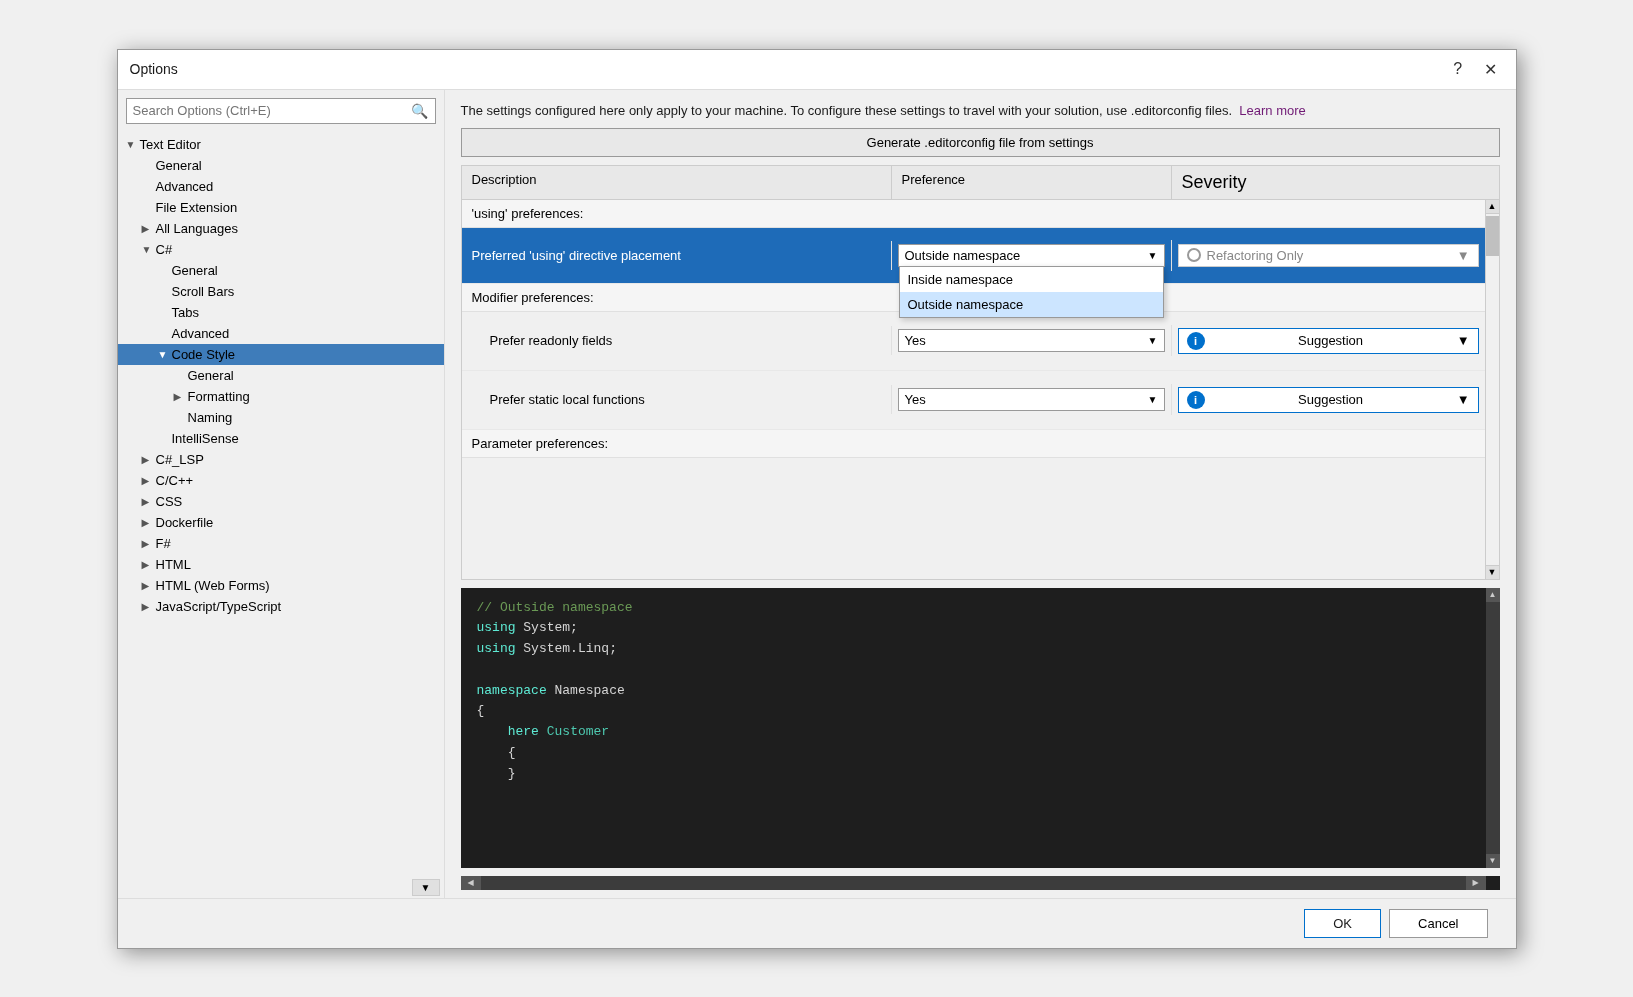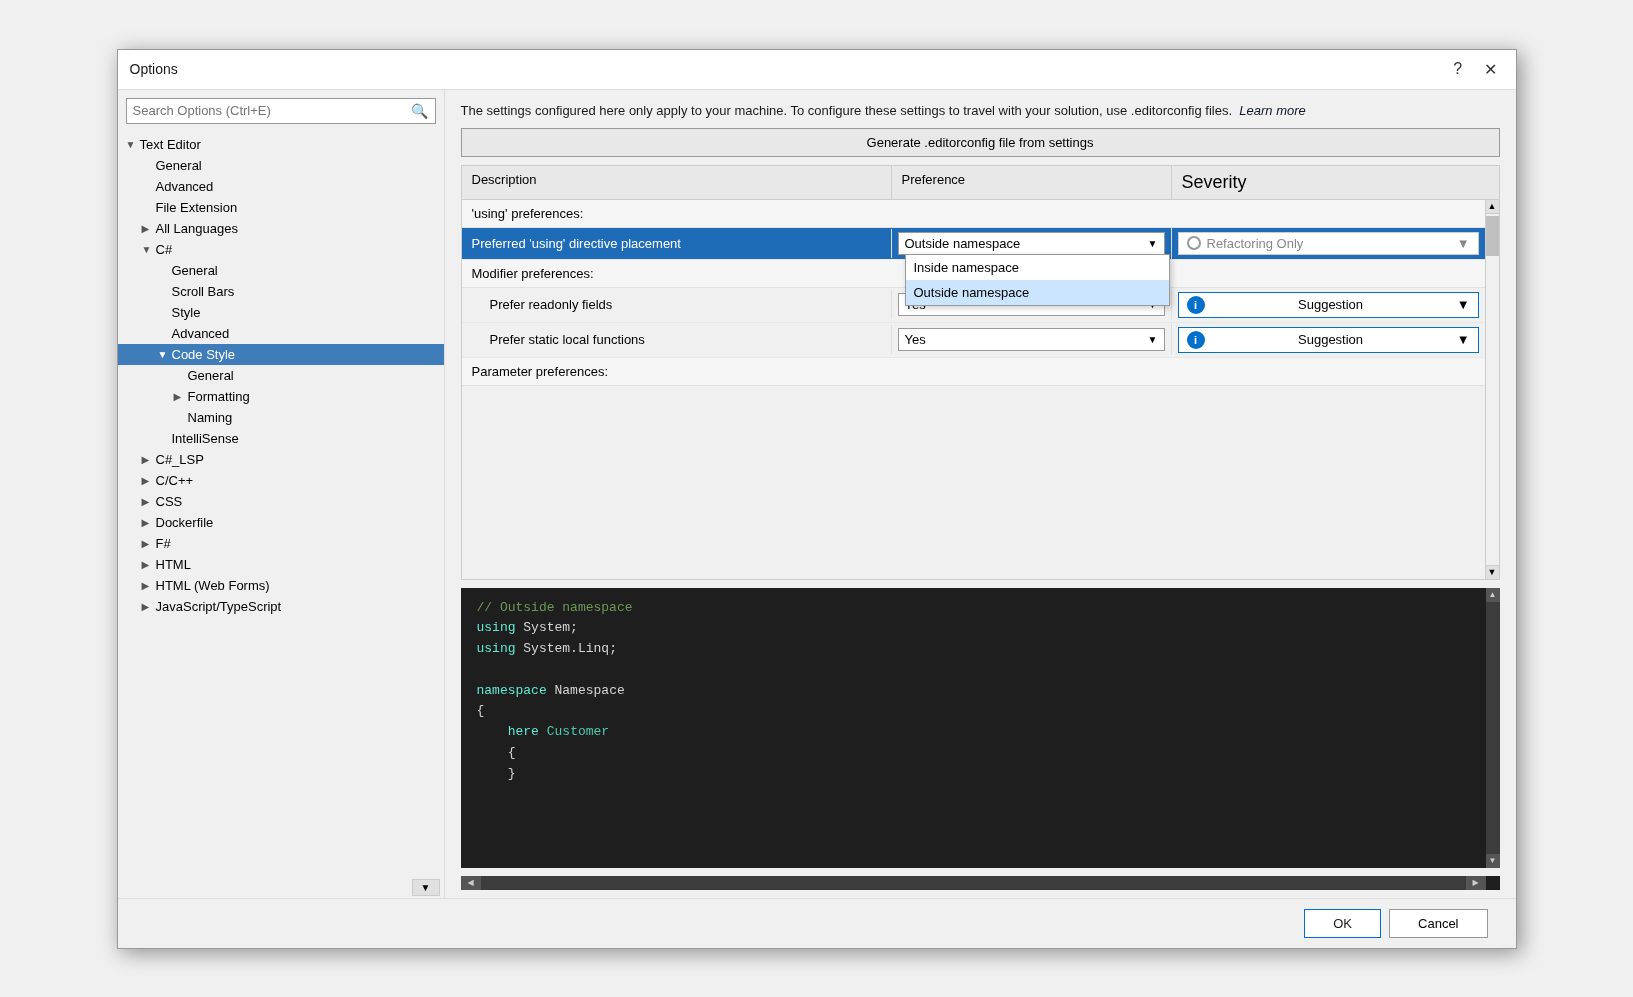--- a/index.html
+++ b/index.html
@@ -88,21 +88,21 @@
       overflow-y: auto;
       padding: 2px 0;
     }
     .tree-item {
       padding: 3px 8px;
       cursor: pointer;
       white-space: nowrap;
       display: flex;
       align-items: center;
     }
-    .tree-item.active-selected { background: #3e7cba; color: #ffffff; }
+    .tree-item.active-selected { background: #3e7cba; color: #000000; }
     .indent-0 { padding-left: 8px; }
     .indent-1 { padding-left: 24px; }
     .indent-2 { padding-left: 40px; }
     .indent-3 { padding-left: 56px; }
     .tree-arrow {
       display: inline-block;
       width: 12px;
       margin-right: 2px;
       font-size: 10px;
       color: #555;
@@ -130,23 +130,22 @@
       overflow: hidden;
       padding: 0;
     }
     .info-bar {
       padding: 12px 16px 8px 16px;
       font-size: 13px;
       color: #1a1a1a;
       line-height: 1.4;
     }
     .info-bar a {
-      color: #0f172a;
+      color: #701a75;
       text-decoration: none;
-      font-style: italic;
     }
     .generate-btn {
       margin: 0 16px 8px 16px;
       padding: 6px 12px;
       background: #e8e8e8;
       border: 1px solid #999;
       cursor: pointer;
       font-size: 13px;
     }
     
@@ -213,39 +212,39 @@
       padding-left: 28px;
     }
     .row-pref {
       flex: 0 0 280px;
       padding: 4px 6px;
       border-right: 1px solid #e0e0e0;
       position: relative;
     }
     .row-sev {
       flex: 1;
-      padding: 4px 6px;
+      padding: 16px 6px;
     }
     .dropdown {
       width: 100%;
       display: flex;
       align-items: center;
       justify-content: space-between;
       background: #fff;
       border: 1px solid #999;
       padding: 3px 6px;
       font-size: 13px;
       cursor: pointer;
       position: relative;
     }
     .dropdown-arrow { font-size: 10px; }
     .dropdown-menu {
       position: absolute;
       top: 100%;
-      left: 6px;
+      left: 0;
       width: 100%;
       background: #fff;
       border: 1px solid #999;
       z-index: 100;
       box-shadow: 2px 2px 6px rgba(0,0,0,0.2);
     }
     .dropdown-option {
       padding: 5px 8px;
       cursor: pointer;
       font-size: 13px;
@@ -400,21 +399,21 @@
         <div class="tree-item indent-2">
           <span class="tree-arrow leaf"></span>
           <span>General</span>
         </div>
         <div class="tree-item indent-2">
           <span class="tree-arrow leaf"></span>
           <span>Scroll Bars</span>
         </div>
         <div class="tree-item indent-2">
           <span class="tree-arrow leaf"></span>
-          <span>Style</span>
+          <span>Tabs</span>
         </div>
         <div class="tree-item indent-2">
           <span class="tree-arrow leaf"></span>
           <span>Advanced</span>
         </div>
         <div class="tree-item indent-2 active-selected">
           <span class="tree-arrow expanded" style="color:#fff"></span>
           <span>Code Style</span>
         </div>
         <div class="tree-item indent-3">

